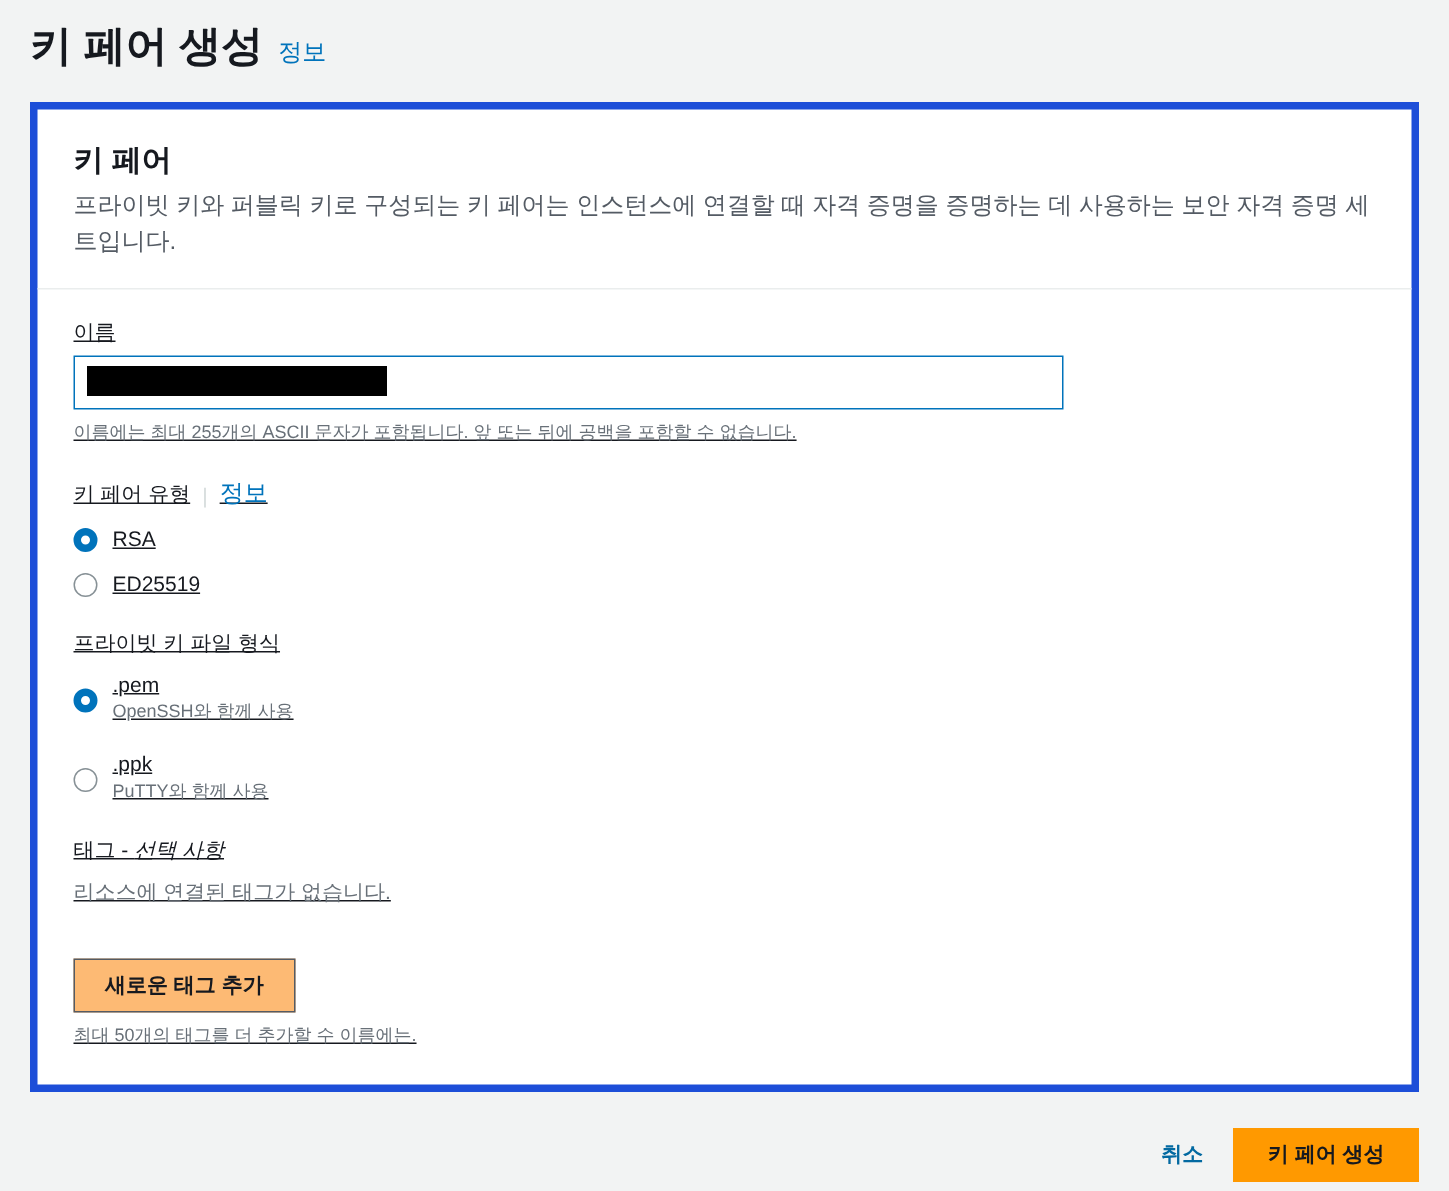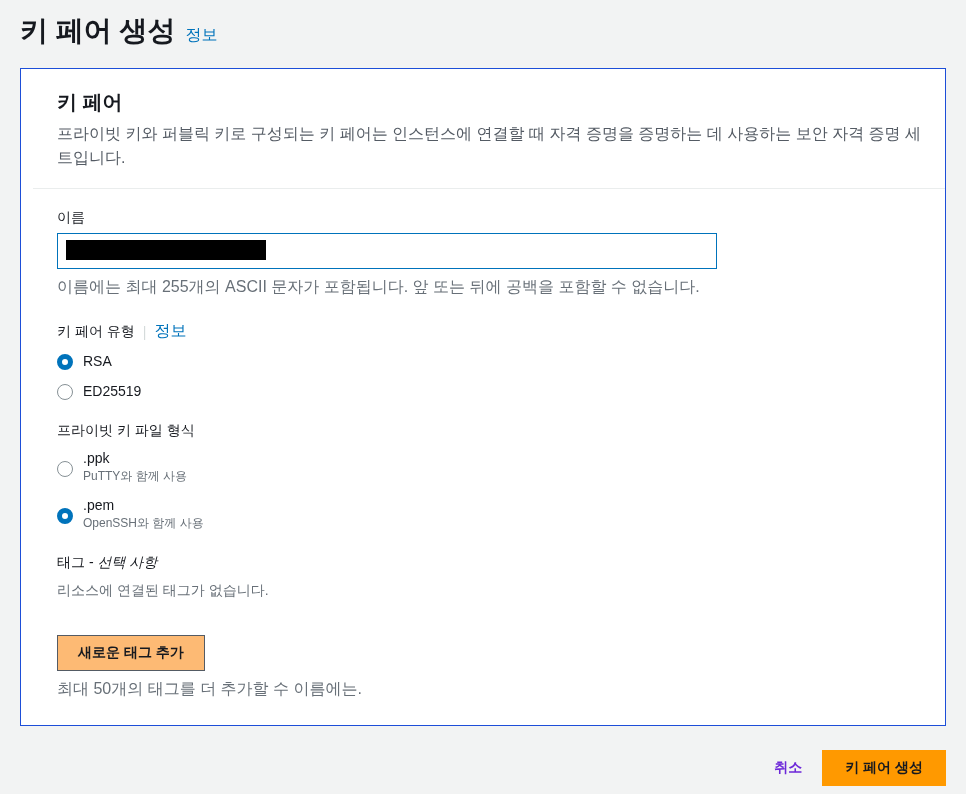--- a/index.html
+++ b/index.html
@@ -26,41 +26,41 @@
     }
     .info-link {
       color: #0073bb;
       font-size: 16px;
       margin-left: 10px;
       cursor: pointer;
       font-weight: 400;
     }
     .panel {
       background: #ffffff;
-      border: 1px solid #1d4ed8;
+      border: 5px solid #1d4ed8;
       margin-bottom: 20px;
-      padding-left: 12px;
     }
     .panel-header {
       padding: 20px 24px 18px 24px;
       border-bottom: 1px solid #eaeded;
     }
     .panel-title {
       font-size: 20px;
       font-weight: 700;
       color: #16191f;
       margin-bottom: 6px;
     }
     .panel-description {
       font-size: 16px;
       color: #545b64;
       line-height: 1.5;
     }
     .panel-body {
       padding: 20px 24px 24px 24px;
+      text-decoration: underline;
     }
     .form-field {
       margin-bottom: 22px;
     }
     .form-label {
       font-size: 14px;
       font-weight: 400;
       color: #16191f;
       margin-bottom: 6px;
       display: flex;
@@ -80,21 +80,21 @@
     .input-wrapper {
       position: relative;
       width: 660px;
       max-width: 100%;
       border: 1px solid #0073bb;
       height: 36px;
       padding: 6px 8px;
       background: #fff;
     }
     .hint-text {
-      font-size: 16px;
+      font-size: 12px;
       color: #687078;
       margin-top: 6px;
       line-height: 1.5;
     }
     .radio-group {
       margin-top: 10px;
     }
     .radio-option {
       display: flex;
       align-items: center;
@@ -152,21 +152,21 @@
     .footer-actions {
       display: flex;
       justify-content: flex-end;
       align-items: center;
       gap: 20px;
       padding: 4px 0;
     }
     .link-button {
       background: none;
       border: none;
-      color: #6d28d9;
+      color: #0369a1;
       font-size: 14px;
       font-weight: 700;
       cursor: pointer;
     }
     .primary-button {
       background: #ff9900;
       border: 1px solid #ff9900;
       color: #16191f;
       padding: 8px 22px;
       font-size: 14px;
@@ -216,32 +216,32 @@
           <div class="radio-content">
             <span class="radio-label">ED25519</span>
           </div>
         </div>
       </div>
     </div>
 
     <div class="form-field">
       <div class="section-label">프라이빗 키 파일 형식</div>
       <div class="radio-group">
+        <div class="radio-option" style="margin-bottom:18px;">
+          <div class="radio-circle selected"></div>
+          <div class="radio-content">
+            <span class="radio-label">.pem</span>
+            <span class="radio-description">OpenSSH와 함께 사용</span>
+          </div>
+        </div>
         <div class="radio-option">
           <div class="radio-circle"></div>
           <div class="radio-content">
             <span class="radio-label">.ppk</span>
             <span class="radio-description">PuTTY와 함께 사용</span>
-          </div>
-        </div>
-        <div class="radio-option" style="margin-bottom:18px;">
-          <div class="radio-circle selected"></div>
-          <div class="radio-content">
-            <span class="radio-label">.pem</span>
-            <span class="radio-description">OpenSSH와 함께 사용</span>
           </div>
         </div>
       </div>
     </div>
 
     <div class="form-field" style="margin-bottom:0;">
       <div class="section-label">
         <span>태그 - </span><span class="section-label-italic">선택 사항</span>
       </div>
       <div class="tags-empty">리소스에 연결된 태그가 없습니다.</div>

